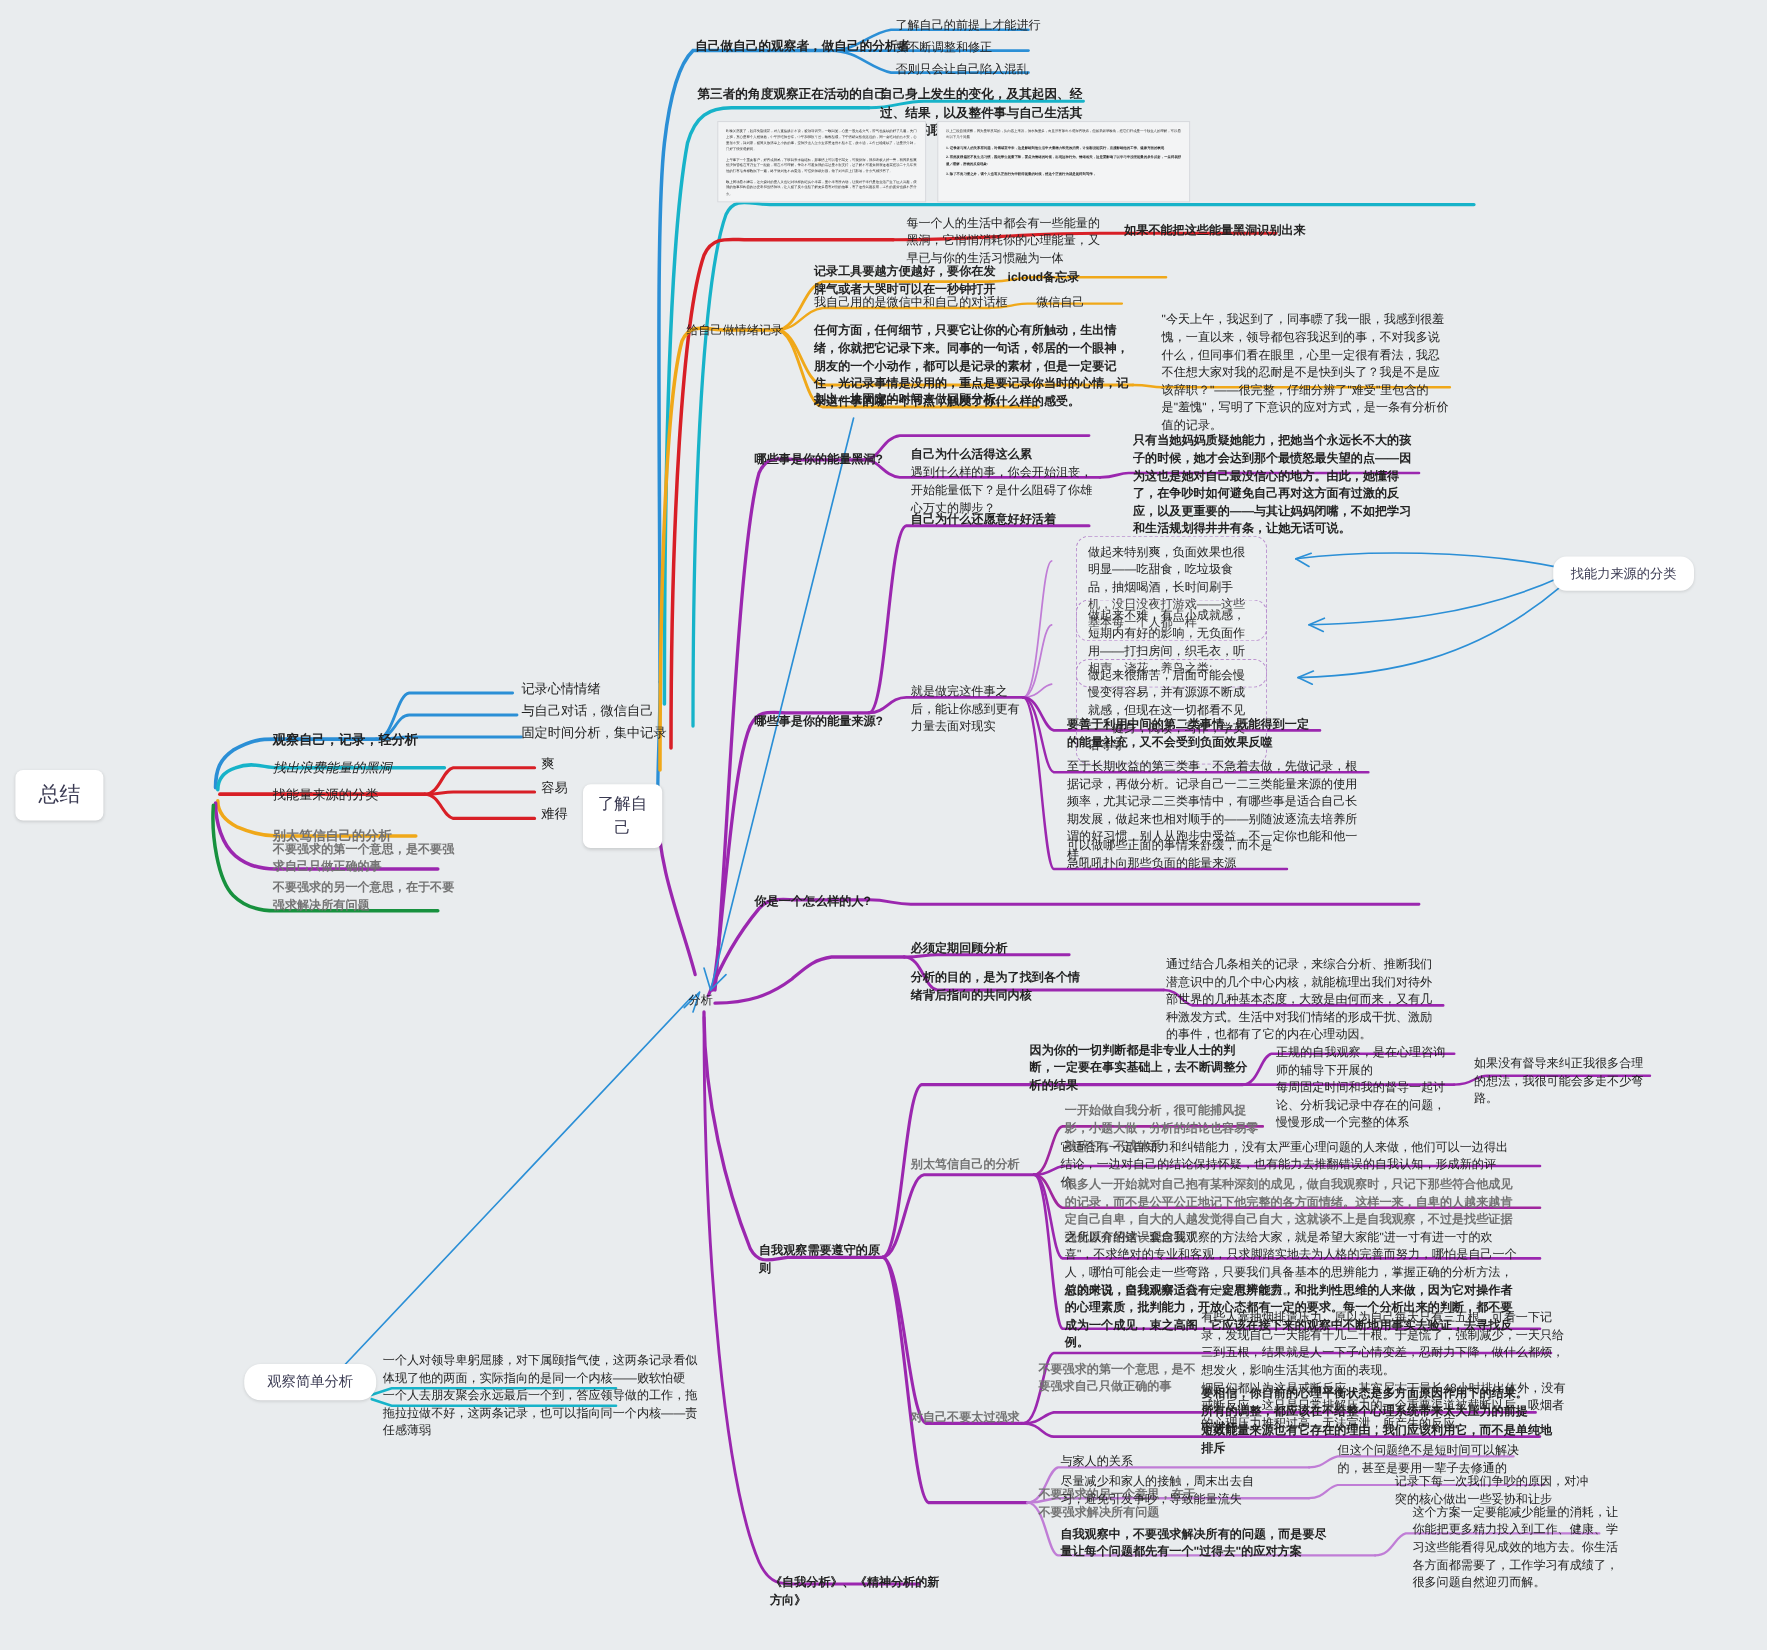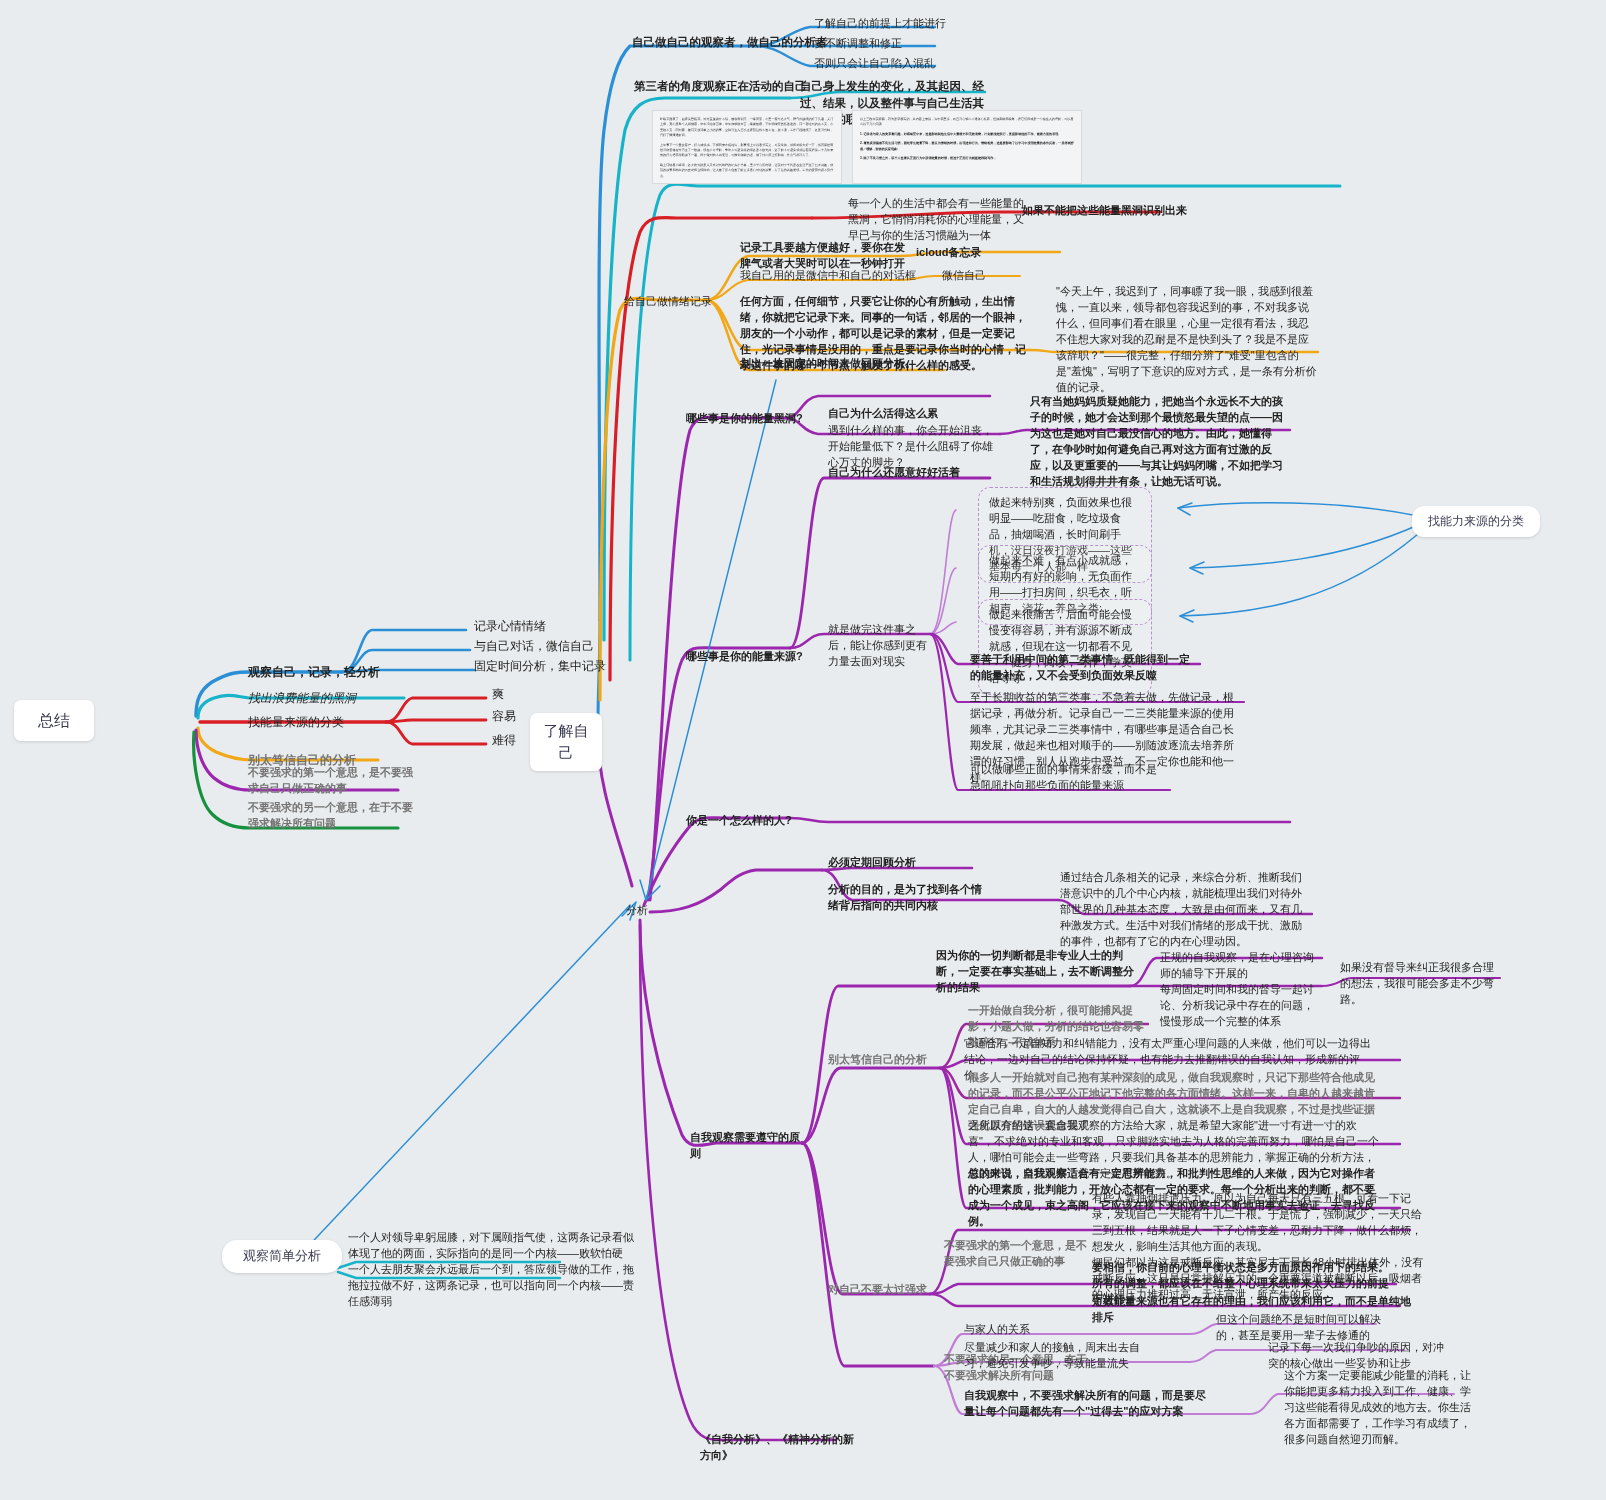--- a/index.html
+++ b/index.html
@@ -25,21 +25,21 @@
     font-size: 11px;
     line-height: 1.45;
     color: #222;
     white-space: pre-wrap;
   }
   .node.bold { font-weight: bold; }
   .root {
     background: #fff;
     border-radius: 7px;
     padding: 9px 20px;
-    font-size: 16px;
+    font-size: 19px;
     color: #3a3a52;
     box-shadow: 0 1px 3px rgba(0,0,0,.13);
     text-align: center;
   }
   .bubble {
     border: 1.3px dashed #b98fce;
     border-radius: 12px;
     padding: 7px 10px;
     background: rgba(255,255,255,0.12);
   }
@@ -184,21 +184,21 @@
     <p>上午事下一个重要客户，好有成就感，下班回来水箱结短，那事情上可以看书写文，可我觉得，就和老板大好一旁，就因果然爽然没得管格在寄乃去了一段路，现在不可理解，争论不可避免就的话还是不很支持，还了解不可避免就就这着买把说二十几年来他的行有培养都数据下一遍，终于做到他不再复活，可惜觉得能力强，做了到出床上打那场，什么气都没有了。</p>
     <p>晚上同场看不睡话，还火烧到的是人又也记到地样的纪实小半幕，里小半有所内动，让我对于半代是改生活产生了巨大兴趣，使我的故事和构自的历史老和当情得地，让人被了反不住想了解更多看有对别的故事，有了这份兴趣发现，工作的疲劳也跟不算什么。</p>
   </div>
   <div class="docbox" style="position:absolute; left:852px; top:110px; width:230px; height:74px;">
     <p>以上三段自我观察，因为是早晨写的，从内容上来说，洞水脑里多，而且没有够出不退得有联系，但如果能早晚角，把它们归成是一个独生人的理解，可以看出以下几个问题</p>
     <p class="b">1. 记录者与家人的关系有问题，对领域至中来，这是影响到他生活中大量精力和无效消费，计划都没能实行，直接影响他的工作、健康方面的表现</p>
     <p class="b">2. 有熬夜很偏差不良生活习惯，因此带生能量下降，要点为情绪的时候，出现这种行为、情绪相关，这是要影响了以学习中没理能量的条件反射，一旦得就舒服／缓解，造物的反应现象:</p>
     <p class="b">3. 除了不良习惯之外，该个人也有从正面行为中获得能量的时候，然这个正面行为就是能得到写作，</p>
   </div>
 
-  <div class="node" style="left:848px; top:196px; width:180px;font-family:Liberation Serif, serif;">每一个人的生活中都会有一些能量的黑洞，它悄悄消耗你的心理能量，又早已与你的生活习惯融为一体</div>
+  <div class="node" style="left:824px; top:196px; width:180px;font-family:Liberation Serif, serif;">每一个人的生活中都会有一些能量的黑洞，它悄悄消耗你的心理能量，又早已与你的生活习惯融为一体</div>
   <div class="node bold" style="left:1022px; top:203px; width:180px;">如果不能把这些能量黑洞识别出来</div>
 
   <div class="node" style="left:624px; top:294px; width:92px;">给自己做情绪记录</div>
 
   <div class="node bold" style="left:740px; top:240px; width:170px;">记录工具要越方便越好，要你在发脾气或者大哭时可以在一秒钟打开</div>
   <div class="node bold" style="left:916px; top:245px; width:110px;">icloud备忘录</div>
 
   <div class="node" style="left:740px; top:268px; width:200px;">我自己用的是微信中和自己的对话框</div>
   <div class="node" style="left:942px; top:268px; width:90px;">微信自己</div>
 

